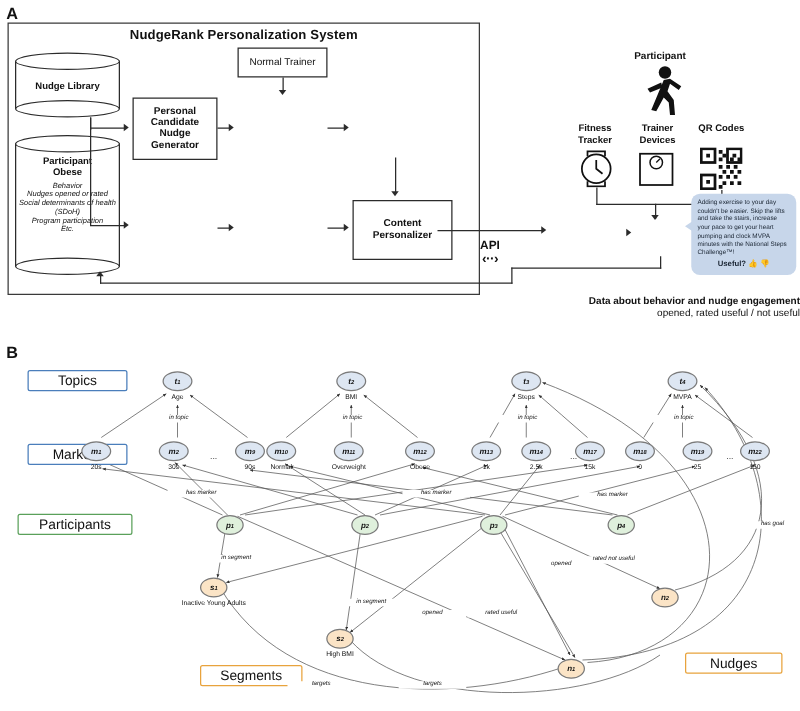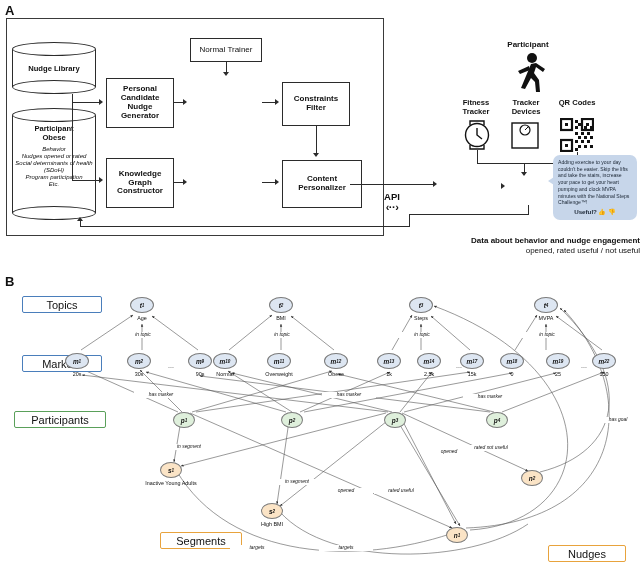--- a/index.html
+++ b/index.html
@@ -76,20 +76,21 @@
   svg.edges{position:absolute;left:0;top:0;width:640px;height:297px;overflow:visible;}
 </style>
 </head>
 <body>
 
 <div id="panelA">
 
   <div class="panel-letter" style="left:5px;top:3px;">A</div>
 
   <div class="sysbox"></div>
+  <div class="sys-title">NudgeRank Personalization System</div>
 
   <div class="cyl" style="left:12px;top:42px;width:84px;height:52px;">
     <div class="body"></div>
     <div class="top"></div>
     <div class="bot"></div>
     <div class="lbl" style="top:22px;">Nudge Library</div>
   </div>
 
   <div class="cyl" style="left:12px;top:108px;width:84px;height:112px;">
     <div class="body"></div>
@@ -101,24 +102,22 @@
 Nudges opened or rated
 Social determinants of health (SDoH)
 Program participation
 Etc.</div>
   </div>
 
   <div class="node" style="left:190px;top:38px;width:72px;height:24px;font-weight:normal;">Normal Trainer</div>
 
   <div class="node" style="left:106px;top:78px;width:68px;height:50px;">Personal Candidate Nudge Generator</div>
 
-  <div class="node" style="left:106px;top:158px;width:68px;height:50px;">Knowledge Graph Constructor</div>
-
-
-  <div class="node" style="left:282px;top:82px;width:68px;height:44px;">Constraints Filter</div>
+
+
 
   <div class="node" style="left:282px;top:160px;width:80px;height:48px;">Content Personalizer</div>
 
 
   <div class="ln lnv" style="left:72px;top:94px;height:10px;"></div>
   <div class="ln lnv" style="left:72px;top:94px;height:86px;"></div>
   <div class="ln lnh" style="left:72px;top:102px;width:28px;"></div>
   <div class="ah ah-r" style="left:99px;top:98.5px;"></div>
   <div class="ln lnh" style="left:72px;top:180px;width:28px;"></div>
   <div class="ah ah-r" style="left:99px;top:176.5px;"></div>
@@ -157,21 +156,21 @@
 
   <div class="ptitle" style="left:478px;top:40px;width:100px;">Participant</div>
 
   <svg style="position:absolute;left:505px;top:52px;width:46px;height:42px;" viewBox="0 0 46 42">
     <circle cx="27" cy="6" r="5" fill="#111"></circle>
     <path d="M26 12 L21 24 L16 36 L20 37 L26 26 L30 30 L31 40 L35 40 L34 28 L29 21 L31 15 L38 20 L40 17 L31 11 Z" fill="#111"></path>
     <path d="M24 14 L13 19 L15 22 L25 18 Z" fill="#111"></path>
   </svg>
 
   <div class="dev-lbl" style="left:452px;top:98px;width:48px;">Fitness Tracker</div>
-  <div class="dev-lbl" style="left:502px;top:98px;width:48px;">Tracker Devices</div>
+  <div class="dev-lbl" style="left:502px;top:98px;width:48px;">Trainer Devices</div>
   <div class="dev-lbl" style="left:556px;top:98px;width:42px;">QR Codes</div>
 
   <svg style="position:absolute;left:458px;top:120px;width:38px;height:30px;" viewBox="0 0 38 30">
     <circle cx="19" cy="15" r="11.5" fill="none" stroke="#111" stroke-width="1.4"></circle>
     <path d="M12 5 L12 1 L26 1 L26 5" fill="none" stroke="#111" stroke-width="1.4"></path>
     <path d="M12 25 L12 29 L26 29 L26 25" fill="none" stroke="#111" stroke-width="1.4"></path>
     <path d="M19 8 L19 15 L24 19" fill="none" stroke="#111" stroke-width="1.4"></path>
   </svg>
 
   <svg style="position:absolute;left:508px;top:120px;width:34px;height:30px;" viewBox="0 0 34 30">
@@ -293,21 +292,21 @@
     <path d="M450,262 C360,292 230,290 176,198"></path>
     <path d="M528,252 C470,292 330,296 280,240"></path>
   </g>
 </svg>
 
 <div id="graph-nodes">
     <div class="legbox " style="left: 22px; top: 296px; width: 80px; height: 17px;">Topics</div>
     <div class="legbox " style="left: 22px; top: 355px; width: 80px; height: 17px;">Markers</div>
     <div class="legbox green" style="left: 14px; top: 411px; width: 92px; height: 17px;">Participants</div>
     <div class="legbox orange" style="left: 160px; top: 532px; width: 82px; height: 17px;">Segments</div>
-    <div class="legbox orange" style="left: 548px; top: 522px; width: 78px; height: 17px; margin-top: 23px;">Nudges</div>
+    <div class="legbox orange" style="left: 548px; top: 522px; width: 78px; height: 17px;">Nudges</div>
     <div class="gnode gn-topic" style="left: 130px; top: 297px; width: 24px; height: 16px;">t<sub>1</sub></div>
     <div class="gl " style="left: 102px; top: 315px; width: 80px;">Age</div>
     <div class="gnode gn-topic" style="left: 269px; top: 297px; width: 24px; height: 16px;">t<sub>2</sub></div>
     <div class="gl " style="left: 241px; top: 315px; width: 80px;">BMI</div>
     <div class="gnode gn-topic" style="left: 409px; top: 297px; width: 24px; height: 16px;">t<sub>3</sub></div>
     <div class="gl " style="left: 381px; top: 315px; width: 80px;">Steps</div>
     <div class="gnode gn-topic" style="left: 534px; top: 297px; width: 24px; height: 16px;">t<sub>4</sub></div>
     <div class="gl " style="left: 506px; top: 315px; width: 80px;">MVPA</div>
     <div class="gnode gn-marker" style="left: 65px; top: 353px; width: 24px; height: 16px;">m<sub>1</sub></div>
     <div class="gl " style="left: 37px; top: 371px; width: 80px;">20s</div>

